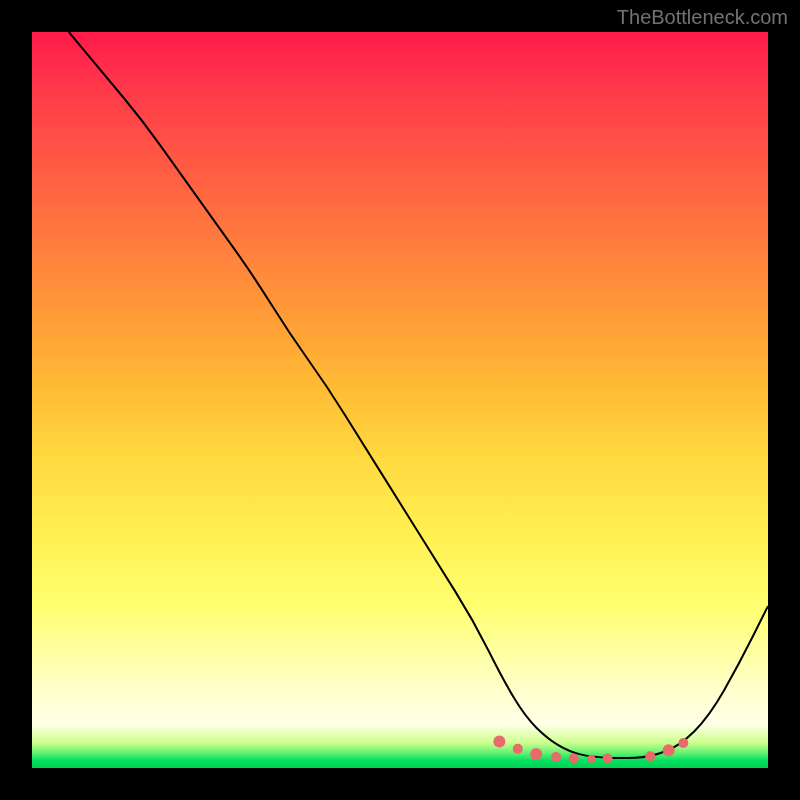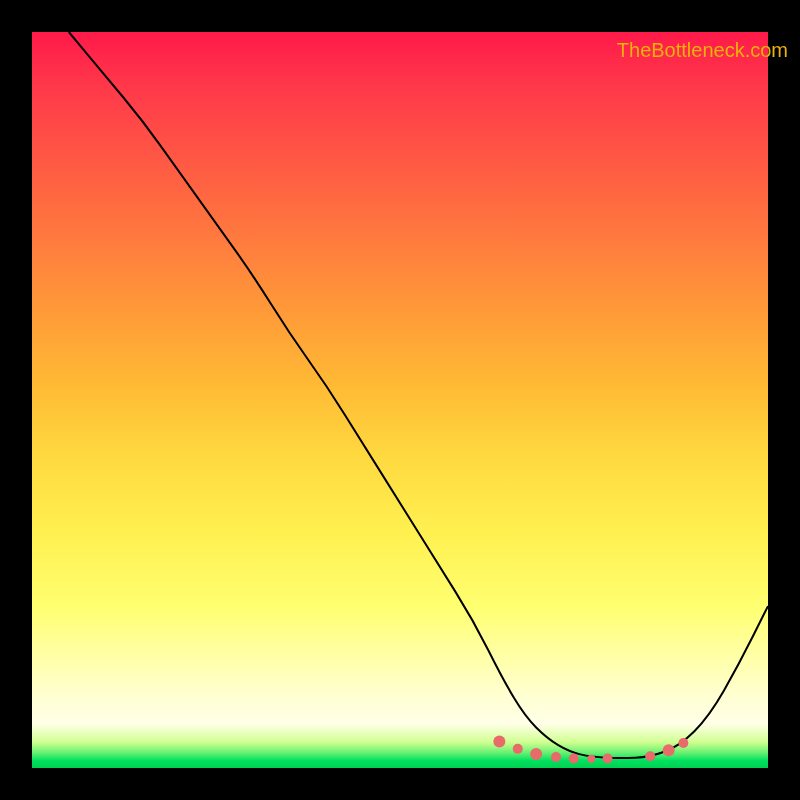--- a/index.html
+++ b/index.html
@@ -8,25 +8,24 @@
     background: #000;
     width: 800px;
     height: 800px;
     position: relative;
     font-family: Arial, Helvetica, sans-serif;
   }
   .watermark {
     position: absolute;
     top: 6px;
     right: 12px;
-    color: #eab308;
+    color: #737373;
     font-size: 20px;
     font-weight: 500;
     z-index: 10;
-    margin-top: 33px;
   }
   .plot-area {
     position: absolute;
     left: 32px;
     top: 32px;
     width: 736px;
     height: 736px;
   }
   .gradient-bg {
     position: absolute;

